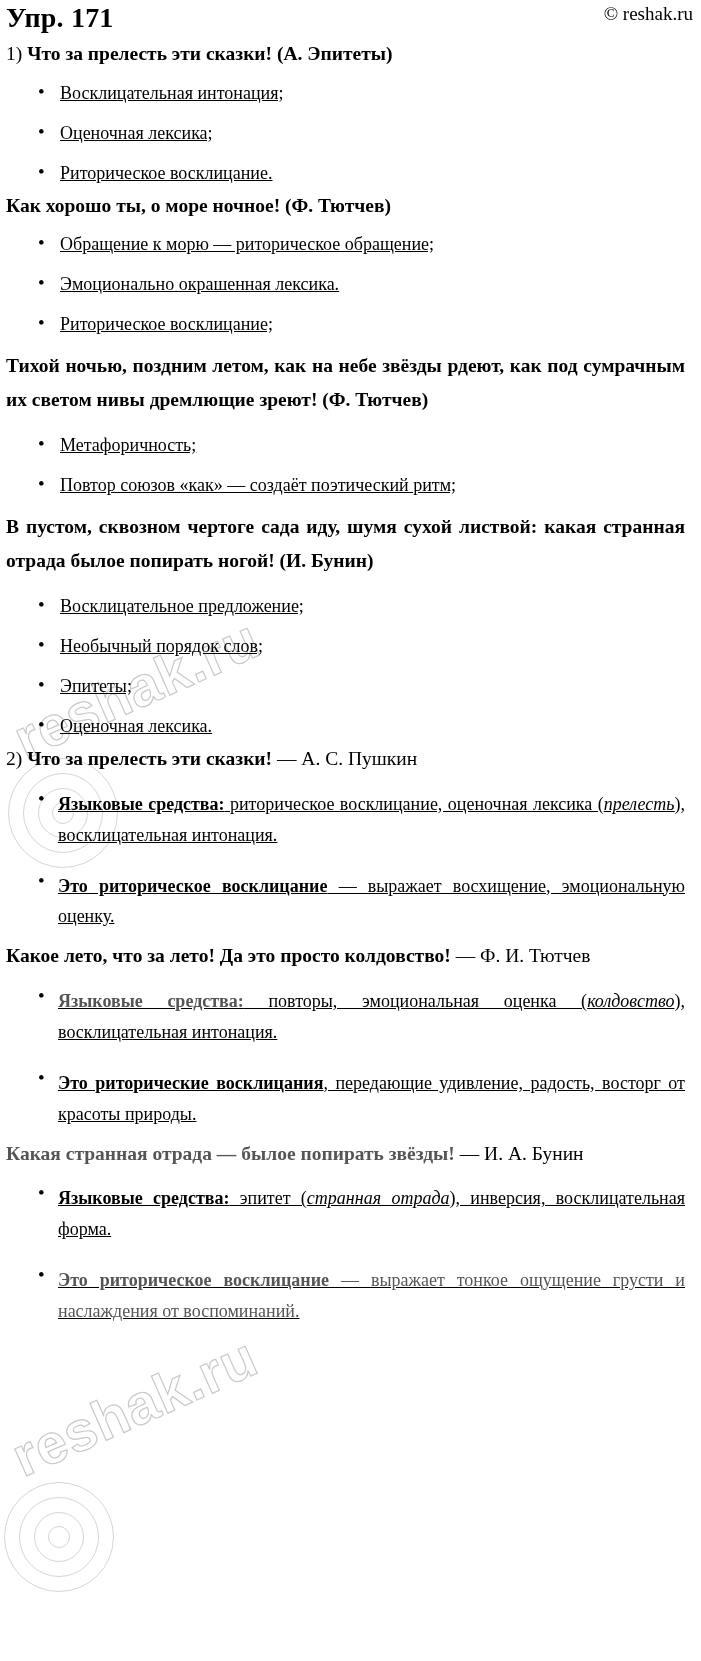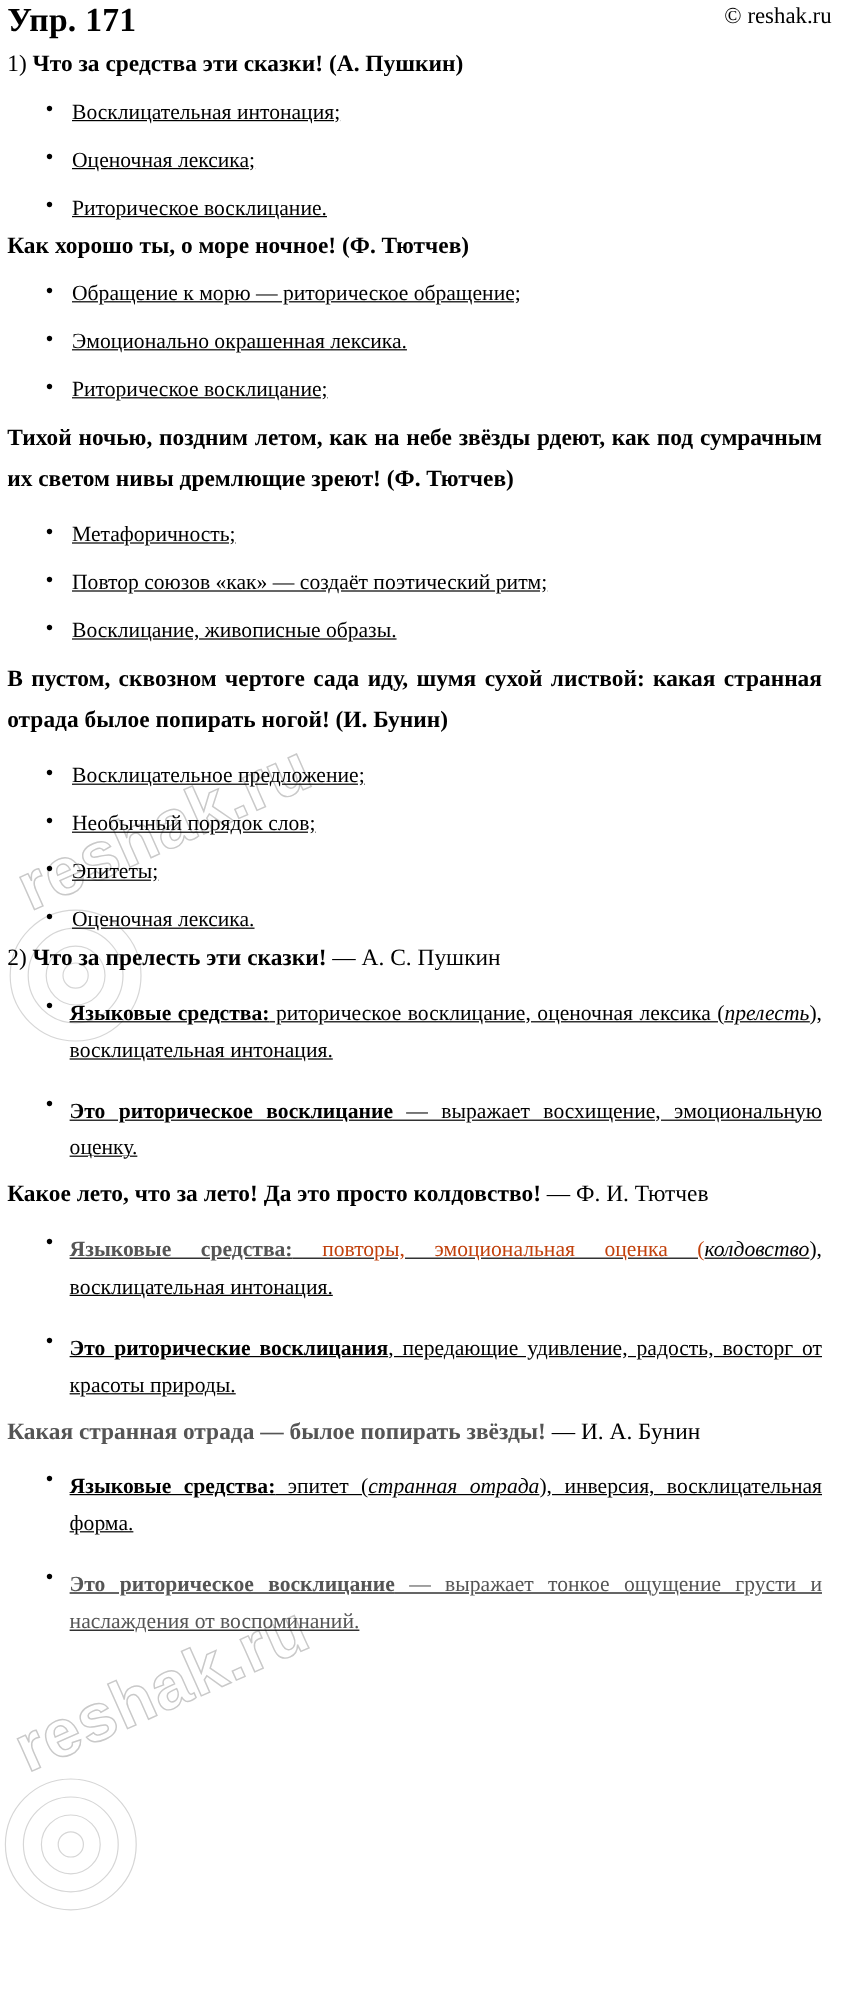--- a/index.html
+++ b/index.html
@@ -105,21 +105,21 @@
   }
   ul.blist.wrap li::before {
     top: 0;
   }
 
   
   .sec1 li { margin-top: 24px; }
   .sec1 li:first-child { margin-top: 20px; }
 
   
-  .faded { color: #c2410c; }
+  .faded { color: #000000; }
   .faded3 { color: #555555; }
 
   
   .wm {
     position: absolute;
     z-index: 1;
     pointer-events: none;
     user-select: none;
   }
   .wm-text {
@@ -181,42 +181,41 @@
     </div>
   </div>
 
   <div class="header">
     <div class="header-title">Упр. 171</div>
     <div class="header-copy">© reshak.ru</div>
   </div>
 
   <div class="content">
 
-    <p class="quote-line"><span class="num">1) </span><span class="bold">Что за средства эти сказки! (А. Пушкин)</span></p>
+    <p class="quote-line"><span class="num">1) </span><span class="bold">Что за прелесть эти сказки! (А. Эпитеты)</span></p>
 
     <ul class="blist sec1">
       <li>Восклицательная интонация;</li>
       <li>Оценочная лексика;</li>
       <li>Риторическое восклицание.</li>
     </ul>
 
     <p class="quote-line"><span class="bold">Как хорошо ты, о море ночное! (Ф. Тютчев)</span></p>
 
     <ul class="blist sec1">
       <li>Обращение к морю — риторическое обращение;</li>
       <li>Эмоционально окрашенная лексика.</li>
       <li>Риторическое восклицание;</li>
     </ul>
 
     <p class="quote-line two-line lastline-left"><span class="bold">Тихой ночью, поздним летом, как на небе звёзды рдеют, как под сумрачным их светом нивы дремлющие зреют! (Ф. Тютчев)</span></p>
 
     <ul class="blist sec1">
       <li>Метафоричность;</li>
       <li>Повтор союзов «как» — создаёт поэтический ритм;</li>
-      <li>Восклицание, живописные образы.</li>
     </ul>
 
     <p class="quote-line two-line lastline-left"><span class="bold">В пустом, сквозном чертоге сада иду, шумя сухой листвой: какая странная отрада былое попирать ногой! (И. Бунин)</span></p>
 
     <ul class="blist sec1">
       <li>Восклицательное предложение;</li>
       <li>Необычный порядок слов;</li>
       <li>Эпитеты;</li>
       <li>Оценочная лексика.</li>
     </ul>

